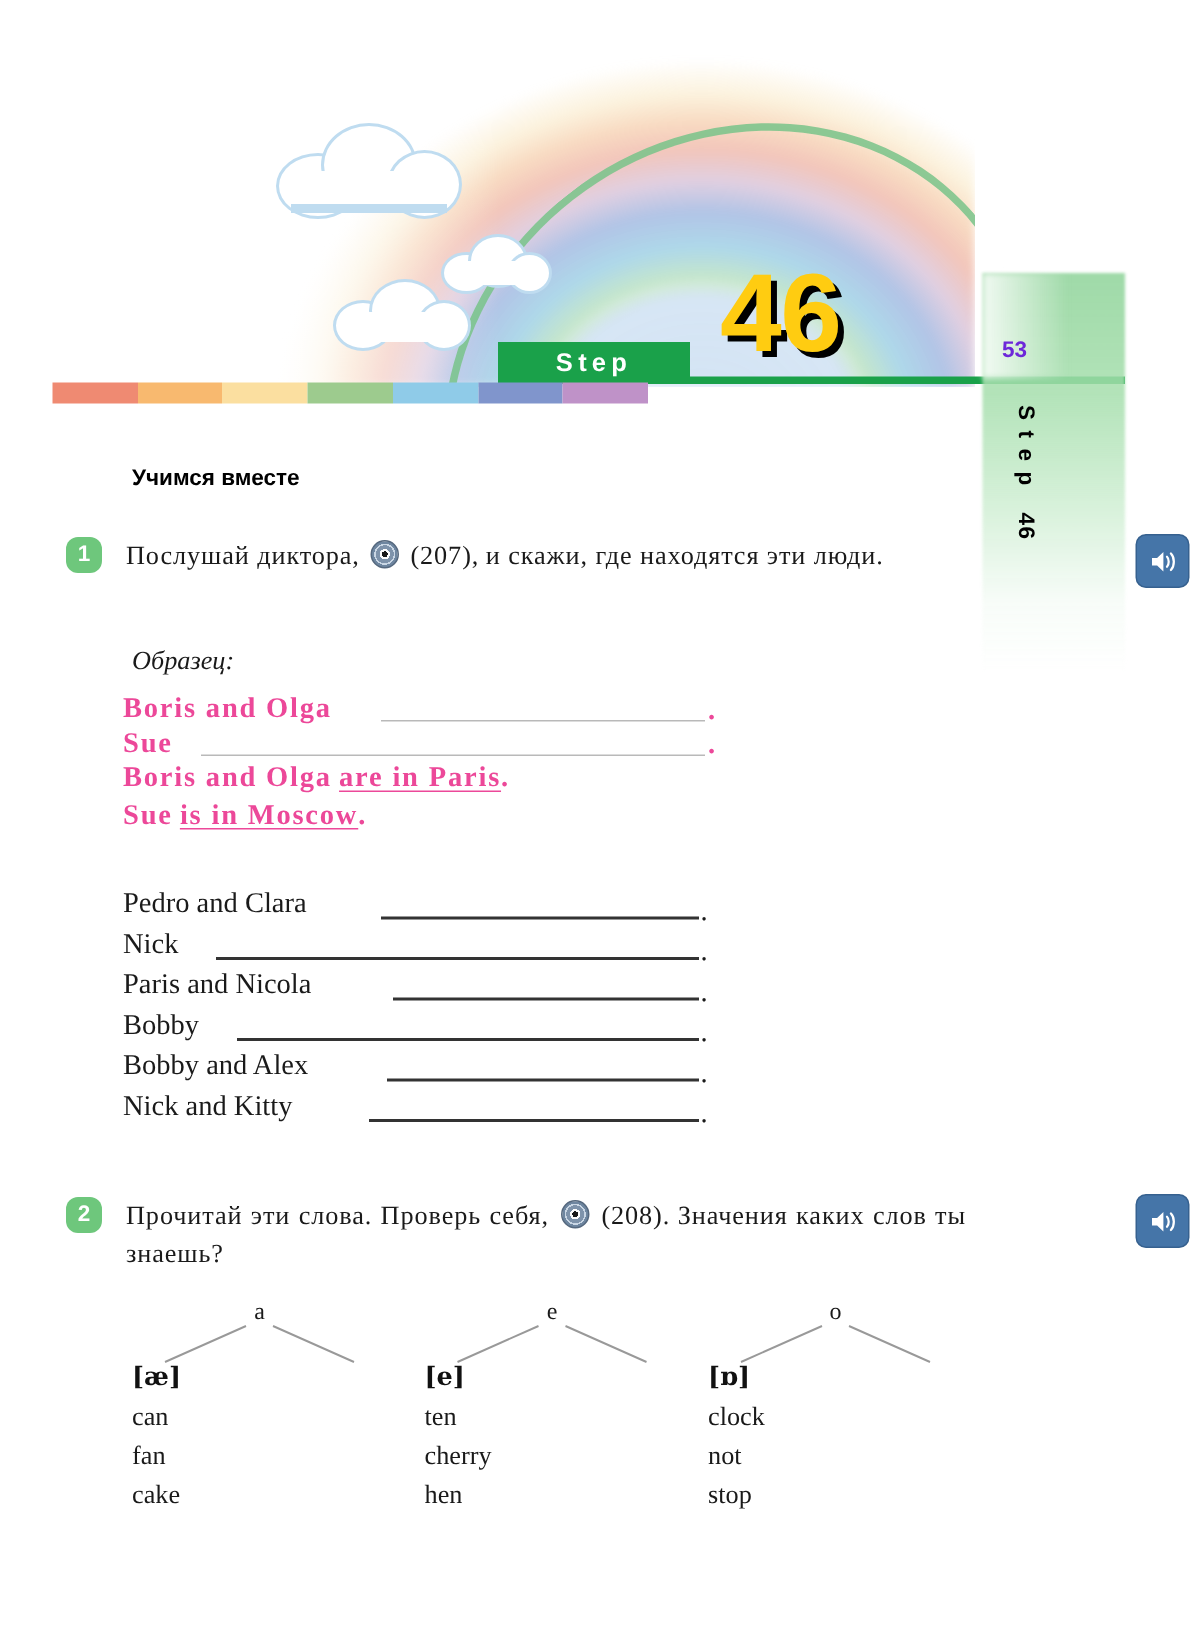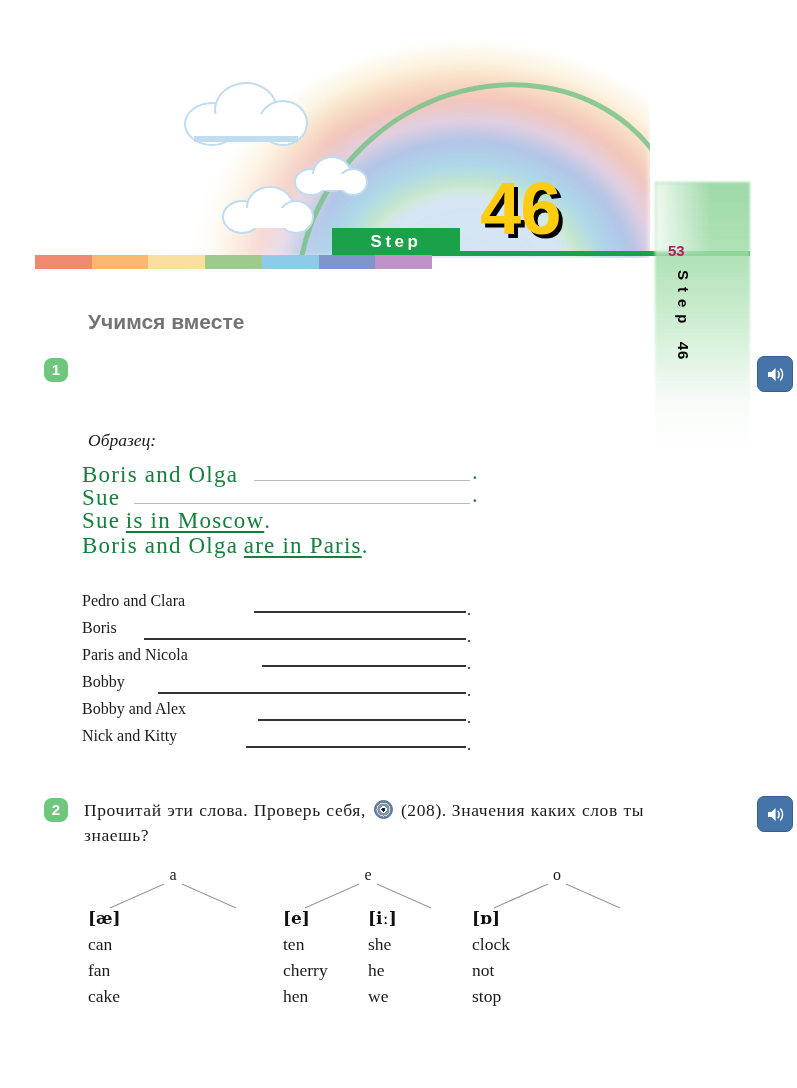--- a/index.html
+++ b/index.html
@@ -84,42 +84,42 @@
       rgba(225,244,228,0.25) 82%,
       rgba(255,255,255,0) 100%);
     filter:blur(1.2px);
   }
   .sidebar-top-fade{
     position:absolute;left:655px;top:182px;width:95px;height:70px;
     background:linear-gradient(to right, rgba(255,255,255,.85) 0%, rgba(255,255,255,0) 60%);
     filter:blur(2px);
   }
   .page-num{
-    position:absolute;left:668px;top:242px;
-    font-family:"Liberation Sans",sans-serif;font-weight:bold;font-size:15px;color:#be185d;
+    position:absolute;left:668px;top:225px;
+    font-family:"Liberation Sans",sans-serif;font-weight:bold;font-size:15px;color:#6d28d9;
   }
   .v-step{
     position:absolute;left:652px;top:270px;width:40px;
     font-family:"Liberation Sans",sans-serif;font-weight:bold;font-size:15px;color:#000;
     writing-mode:vertical-rl;letter-spacing:7px;
   }
   .v-step .num{letter-spacing:1px;}
 
   
   .audio-btn{
     position:absolute;width:34px;height:34px;border-radius:7px;
     background:#4575a8;border:1px solid #36618f;
     display:flex;align-items:center;justify-content:center;cursor:pointer;
   }
   .audio-btn svg{display:block;}
 
   
   .h-green{
     position:absolute;left:88px;top:310px;
-    font-family:"Liberation Sans",sans-serif;font-weight:bold;font-size:21px;color:#737373;
+    font-family:"Liberation Sans",sans-serif;font-weight:bold;font-size:15px;color:#000000;
   }
   .badge{
     position:absolute;width:24px;height:24px;border-radius:8px;background:#6ec77c;
     color:#fff;font-family:"Liberation Sans",sans-serif;font-weight:bold;font-size:15px;
     text-align:center;line-height:24px;
   }
   .task{
     position:absolute;font-family:"Liberation Serif",serif;font-size:17.5px;color:#1a1a1a;
     line-height:25px;width:540px;text-align:justify;
   }
@@ -129,30 +129,30 @@
     background:radial-gradient(circle at 50% 50%,
       #1a1a1a 0 2px,#fdfdfd 2px 3.5px,#7e93ab 3.5px 6px,#c9d6e4 6px 7px,#6e86a0 7px 8.5px);
     border:1px solid #55687e;margin:0 3px;
   }
   .obrazec{
     position:absolute;left:88px;top:430px;
     font-family:"Liberation Serif",serif;font-size:17.5px;font-style:italic;color:#1a1a1a;
   }
 
   .lines{position:absolute;left:82px;top:462px;width:400px;}
-  .ln{position:relative;height:23px;font-size:23px;color:#15803d;white-space:nowrap;}
+  .ln{position:relative;height:23px;font-size:19px;color:#ec4899;white-space:nowrap;font-weight:bold;}
   .ln .nm{letter-spacing:1.2px;}
   .blank-faint{
     position:absolute;bottom:4px;height:1px;background:#b9b9b9;
   }
   .ans{text-decoration:underline;text-underline-offset:3px;letter-spacing:1.2px;}
   .dot{position:absolute;bottom:0;}
 
   .lines2{position:absolute;left:82px;top:592px;width:400px;}
-  .ln2{position:relative;height:27px;font-size:16px;color:#1a1a1a;white-space:nowrap;}
+  .ln2{position:relative;height:27px;font-size:19px;color:#1a1a1a;white-space:nowrap;}
   .blank-dark{position:absolute;bottom:6px;height:1.6px;background:#333;}
 
   
   .phon{position:absolute;left:80px;top:866px;width:560px;}
   .grp{position:absolute;top:0;width:170px;}
   .grp .letter{
     position:absolute;left:0;right:0;top:0;text-align:center;
     font-size:16px;color:#1a1a1a;font-family:"Liberation Serif",serif;
   }
   .grp svg{position:absolute;left:0;top:12px;}
@@ -230,52 +230,58 @@
     <svg width="19" height="17" viewBox="0 0 19 17">
       <path d="M2 6h3.4L9.6 2v13L5.4 11H2z" fill="#ffffff"></path>
       <path d="M12 5.2c1.5 1.4 1.5 5.2 0 6.6" stroke="#ffffff" stroke-width="1.5" fill="none" stroke-linecap="round"></path>
       <path d="M14.6 3c2.6 2.6 2.6 8.4 0 11" stroke="#ffffff" stroke-width="1.5" fill="none" stroke-linecap="round"></path>
     </svg>
   </div>
 
   <div class="h-green">Учимся вместе</div>
 
   <div class="badge" style="left:44px;top:358px;">1</div>
+  <div class="task" style="left:84px;top:358px;">
+    <span class="w">Послушай диктора,</span>
+    <span class="cd"></span>
+    <span class="w">(207),</span>
+    <span class="w">и скажи, где находятся эти люди.</span>
+  </div>
 
   <div class="obrazec">Образец:</div>
 
   <div class="lines">
     <div class="ln">
       <span class="nm">Boris and Olga</span>
       <span class="blank-faint" style="left:172px;width:216px;"></span>
       <span class="dot" style="left:390px;">.</span>
     </div>
     <div class="ln">
       <span class="nm">Sue</span>
       <span class="blank-faint" style="left:52px;width:336px;"></span>
       <span class="dot" style="left:390px;">.</span>
     </div>
     <div class="ln" style="height:25px;">
+      <span class="nm">Boris and Olga</span>
+      <span class="ans">are in Paris</span><span>.</span>
+    </div>
+    <div class="ln" style="height:25px;">
       <span class="nm">Sue</span>
       <span class="ans">is in Moscow</span><span>.</span>
     </div>
-    <div class="ln" style="height:25px;">
-      <span class="nm">Boris and Olga</span>
-      <span class="ans">are in Paris</span><span>.</span>
-    </div>
   </div>
 
   <div class="lines2">
     <div class="ln2">
       <span class="nm">Pedro and Clara</span>
       <span class="blank-dark" style="left:172px;width:212px;"></span>
       <span class="dot" style="left:385px;">.</span>
     </div>
     <div class="ln2">
-      <span class="nm">Boris</span>
+      <span class="nm">Nick</span>
       <span class="blank-dark" style="left:62px;width:322px;"></span>
       <span class="dot" style="left:385px;">.</span>
     </div>
     <div class="ln2">
       <span class="nm">Paris and Nicola</span>
       <span class="blank-dark" style="left:180px;width:204px;"></span>
       <span class="dot" style="left:385px;">.</span>
     </div>
     <div class="ln2">
       <span class="nm">Bobby</span>
@@ -326,26 +332,20 @@
         <line x1="22" y1="30" x2="76" y2="6" stroke="#999" stroke-width="1.3"></line>
         <line x1="94" y1="6" x2="148" y2="30" stroke="#999" stroke-width="1.3"></line>
       </svg>
       <div class="cols">
         <div class="col">
           <div class="ipa">[e]</div>
           <div class="wd">ten</div>
           <div class="wd">cherry</div>
           <div class="wd">hen</div>
         </div>
-        <div class="col">
-          <div class="ipa">[iː]</div>
-          <div class="wd">she</div>
-          <div class="wd">he</div>
-          <div class="wd">we</div>
-        </div>
       </div>
     </div>
 
     <div class="grp" style="left:392px;">
       <div class="letter">o</div>
       <svg width="170" height="34">
         <line x1="22" y1="30" x2="76" y2="6" stroke="#999" stroke-width="1.3"></line>
         <line x1="94" y1="6" x2="148" y2="30" stroke="#999" stroke-width="1.3"></line>
       </svg>
       <div class="cols">

